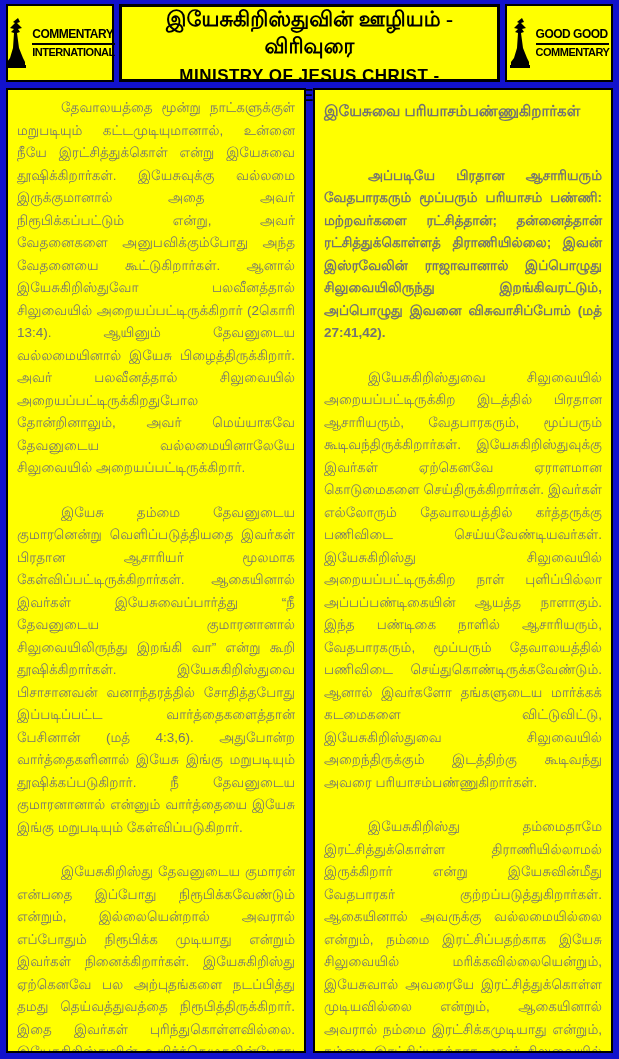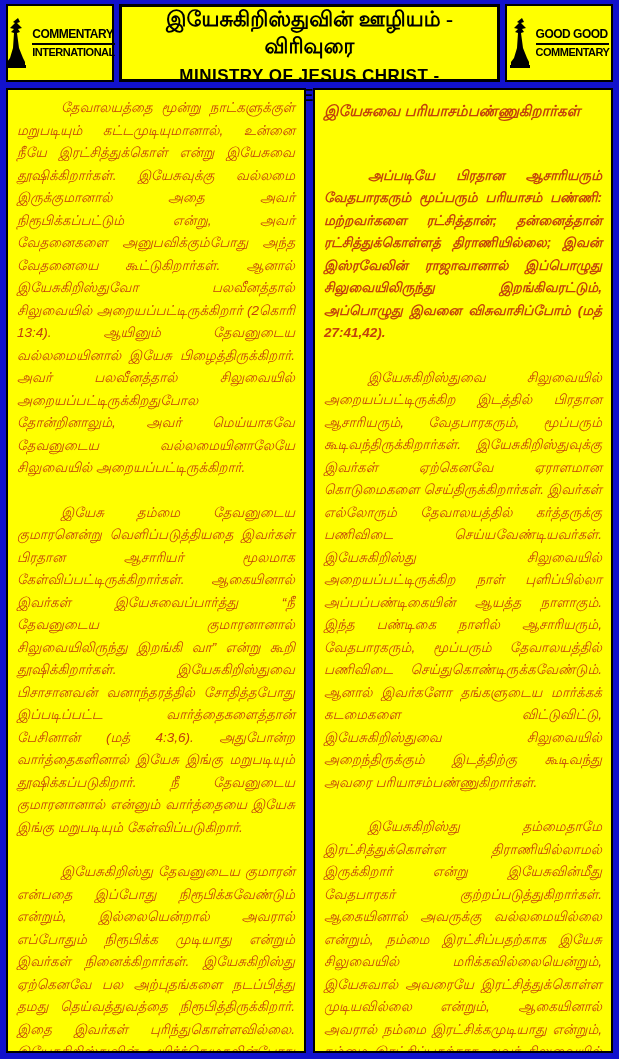--- a/index.html
+++ b/index.html
@@ -34,22 +34,21 @@
   .title-tamil { font-family: "Liberation Serif", serif; font-weight: bold; font-size: 21px; }
   .title-english { font-weight: bold; font-size: 17px; letter-spacing: 0.5px; }
   
   .columns { display: flex; gap: 7px; margin-top: 6px; flex: 1; min-height: 0; }
   .col {
     flex: 1; min-width: 0;
     padding: 7px 9px;
     font-size: 13.5px; line-height: 22.5px;
     text-align: justify;
     overflow: hidden;
-    color: #c2410c;
-    font-style: italic;
+    color: #737373;
   }
   .col p { margin: 0 0 22px 0; text-indent: 44px; }
   .col-heading {
     font-weight: bold; font-size: 15px;
     margin: 3px 0 42px 0;
   }
   .bold-para { font-weight: bold; }
 </style>
 </head>
 <body>

